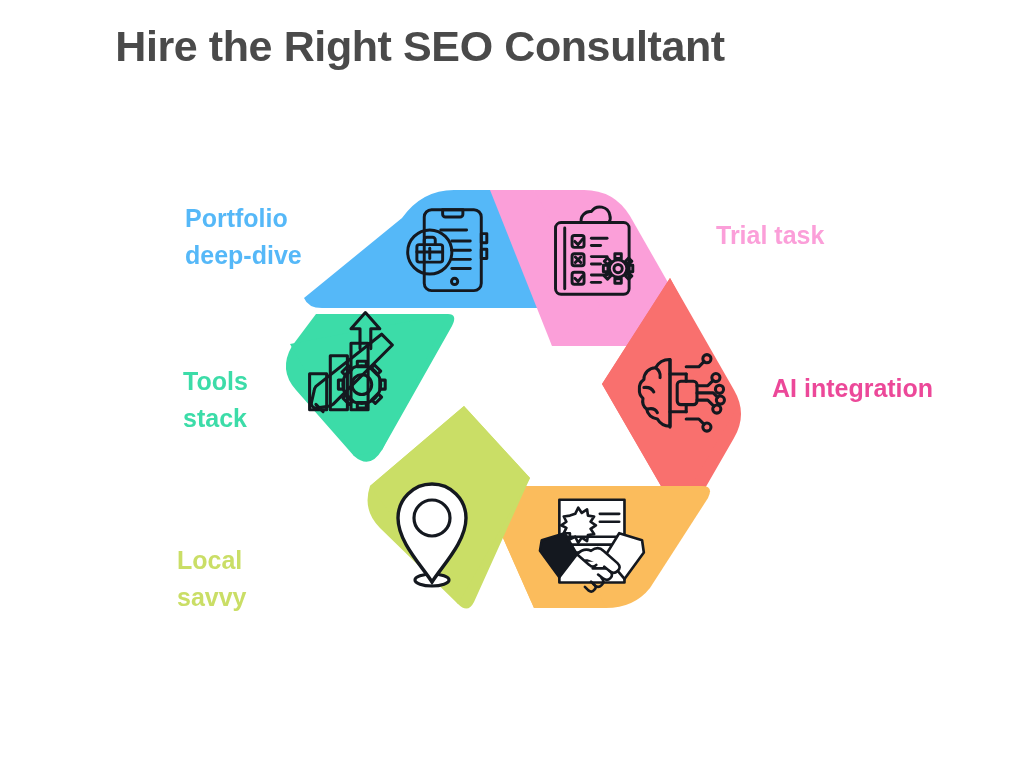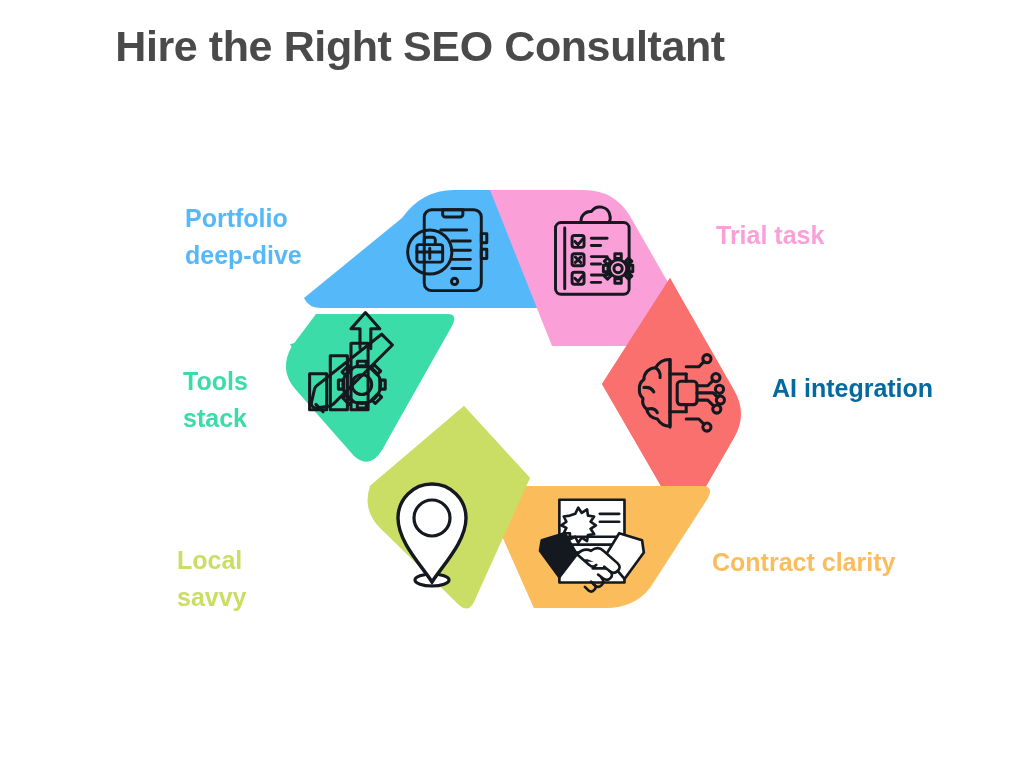--- a/index.html
+++ b/index.html
@@ -39,21 +39,21 @@
   .seg-label {
     position: absolute;
     font-size: 25px;
     font-weight: bold;
     line-height: 1.48;
     white-space: pre-line;
   }
   #label-portfolio { left: 173px; top: 200px; color: #55B8F8; text-align: left; margin-left: 12px; }
   #label-trial     { left: 716px; top: 217px; color: #FB9FD9; text-align: left; }
   #label-tools     { left: 139px; top: 363px; color: #3CDCA8; text-align: left; margin-left: 44px; }
-  #label-ai        { left: 772px; top: 370px; color: #0369a1; text-align: left; }
+  #label-ai        { left: 772px; top: 370px; color: #ec4899; text-align: left; }
   #label-local     { left: 177px; top: 542px; color: #CADE66; text-align: left; }
   #label-contract  { left: 712px; top: 544px; color: #FBBC5C; text-align: left; }
 </style>
 </head>
 <body>
 
 <div id="canvas">
 
   <div id="page-title">Hire the Right SEO Consultant</div>
 
@@ -268,19 +268,18 @@
         <path d="M 11 96 l 8 8"></path>
       </g>
     </g>
 
   </svg>
 
   <div class="seg-label" id="label-portfolio">Portfolio
 deep-dive</div>
   <div class="seg-label" id="label-trial">Trial task</div>
   <div class="seg-label" id="label-ai">AI integration</div>
-  <div class="seg-label" id="label-contract">Contract clarity</div>
   <div class="seg-label" id="label-local">Local
 savvy</div>
   <div class="seg-label" id="label-tools">Tools
 stack</div>
 
 </div>
 
 </body></html>

